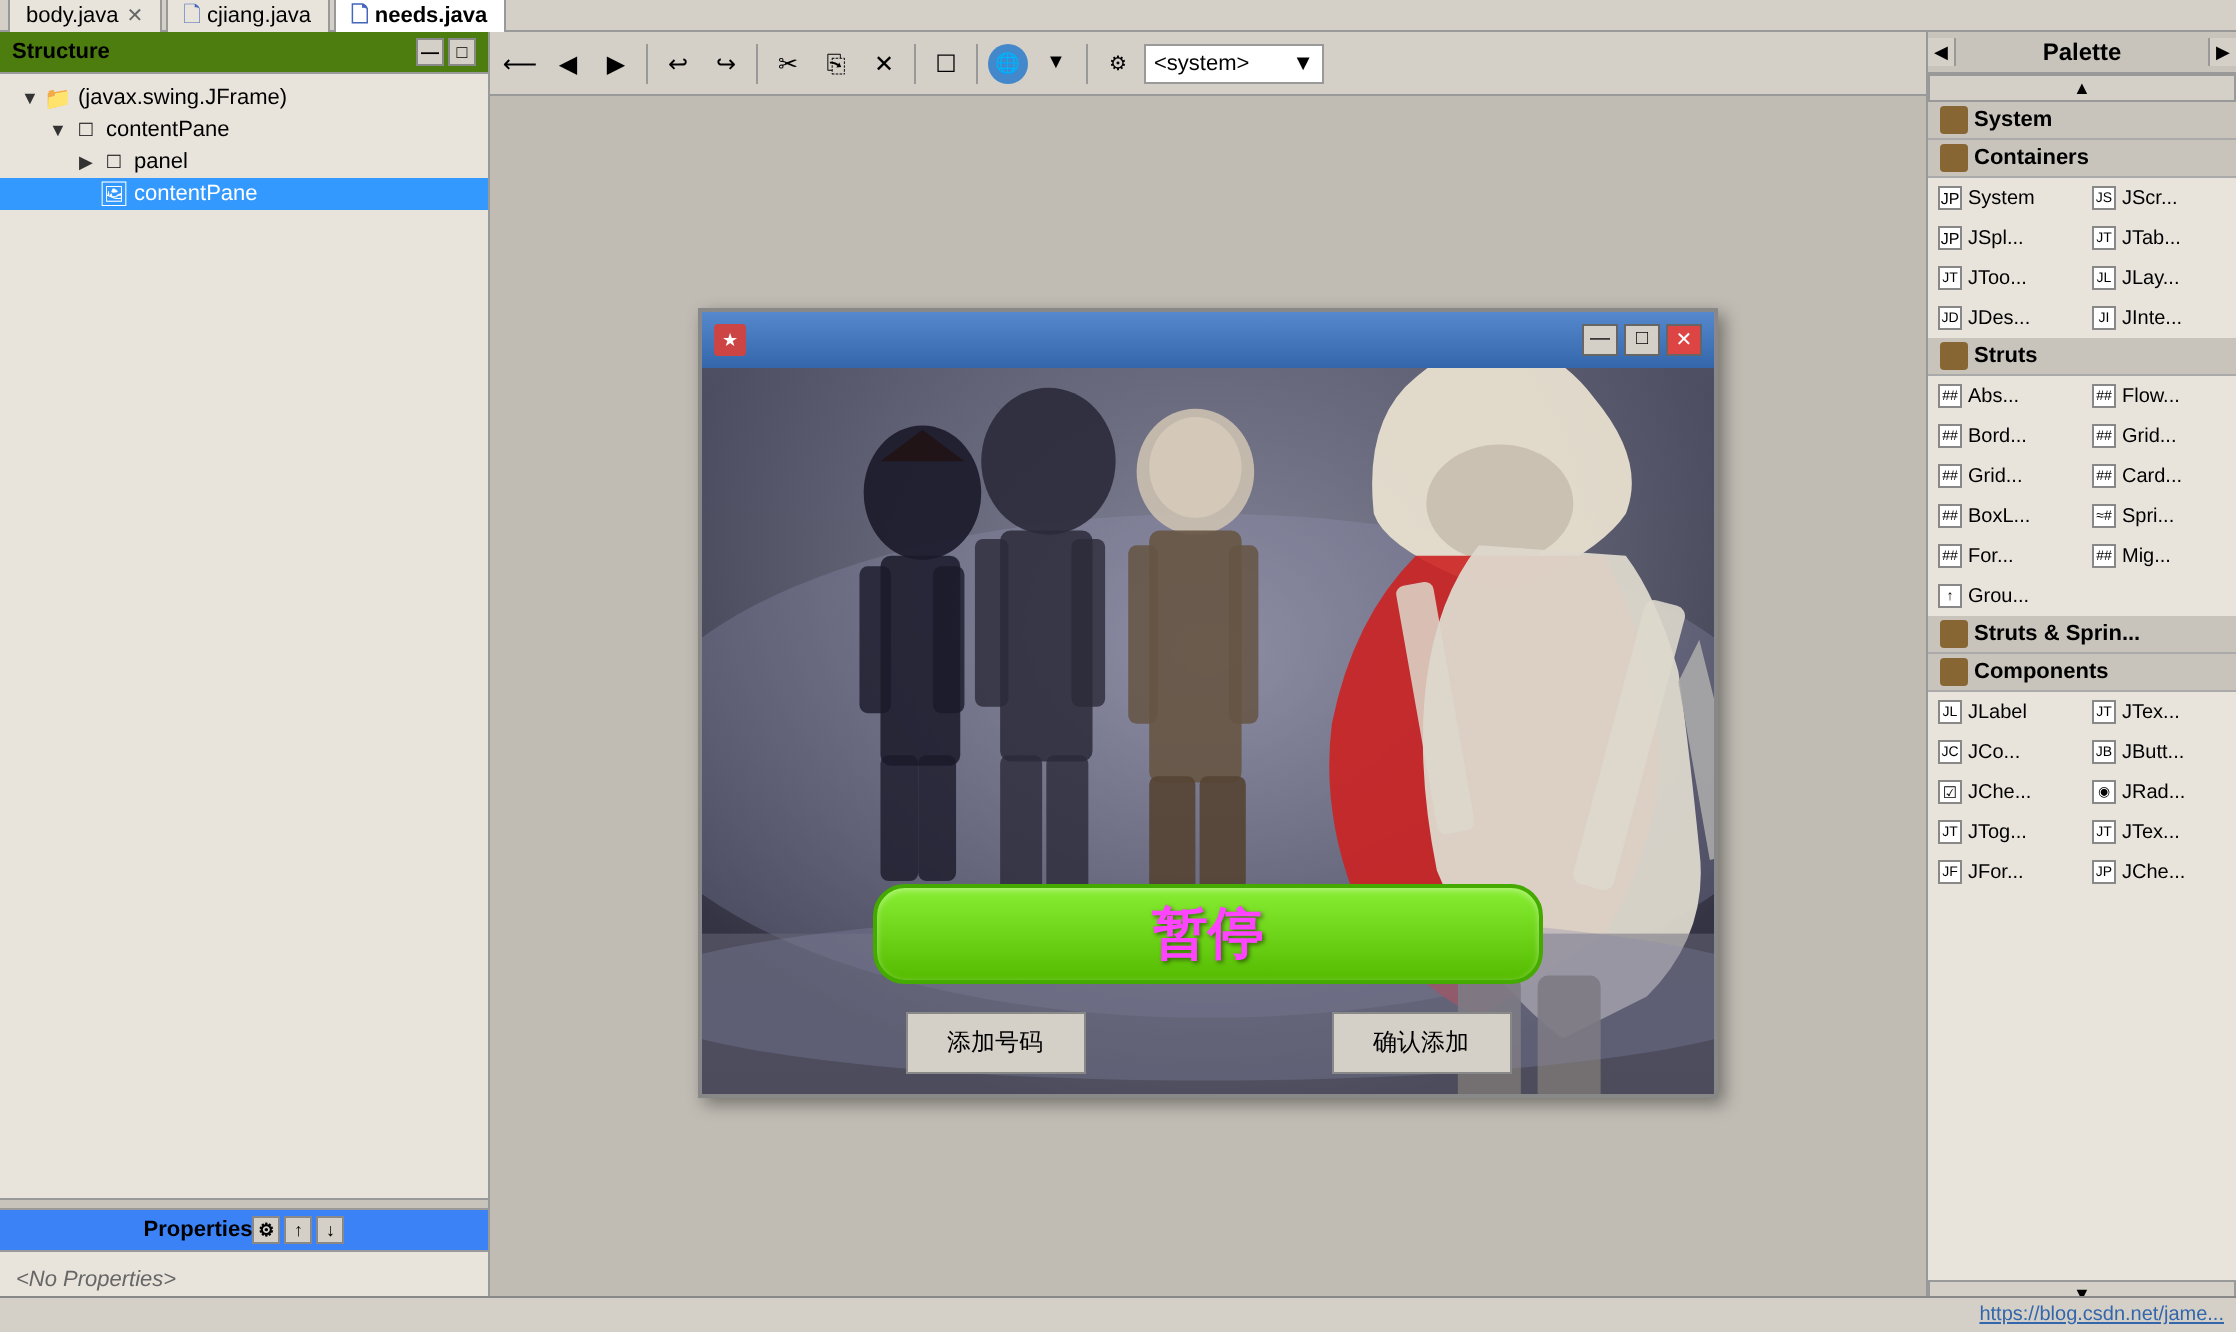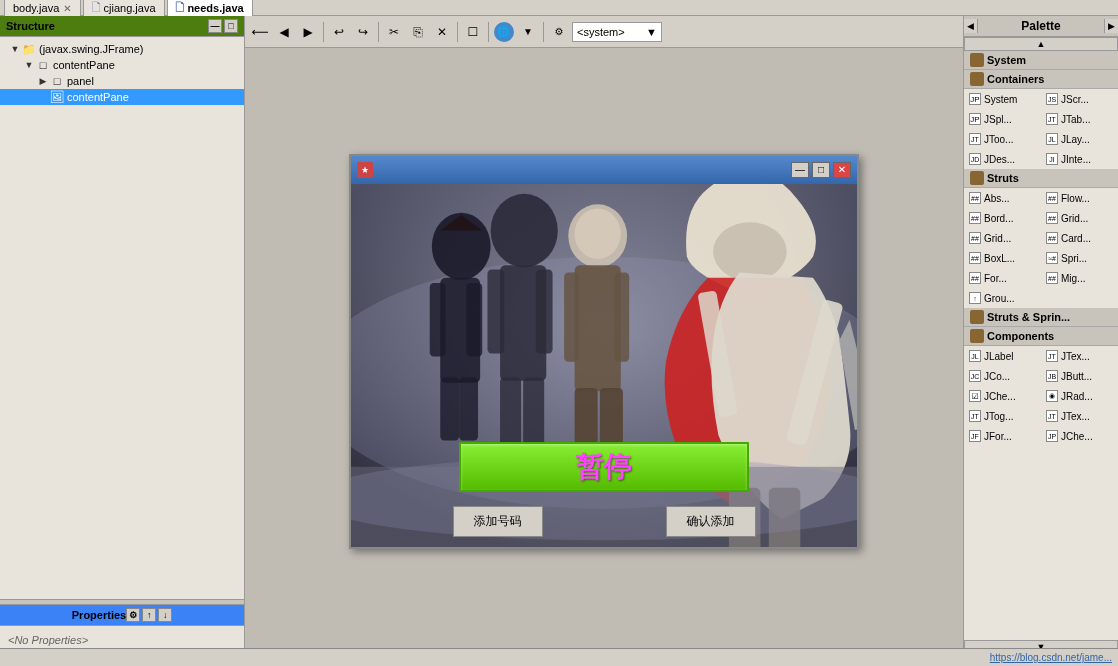--- a/index.html
+++ b/index.html
@@ -300,25 +300,25 @@
       top: 0; left: 0; right: 0; bottom: 0;
       background: linear-gradient(135deg, #3a3a4a 0%, #5a5a6a 30%, #7a7a8a 50%, #6a6a7a 70%, #4a4a5a 100%);
     }
 
     
     .pause-btn {
       position: absolute;
       bottom: 55px;
       left: 50%;
       transform: translateX(-50%);
-      width: 290px;
+      width: 335px;
       height: 50px;
       background: linear-gradient(to bottom, #88ee33, #55bb00);
       border: 2px solid #44aa00;
-      border-radius: 1px;
+      border-radius: 16px;
       display: flex;
       align-items: center;
       justify-content: center;
       cursor: pointer;
       box-shadow: inset 0 1px 3px rgba(255,255,255,0.4);
       z-index: 10;
     }
 
     .pause-btn-text {
       font-size: 28px;

